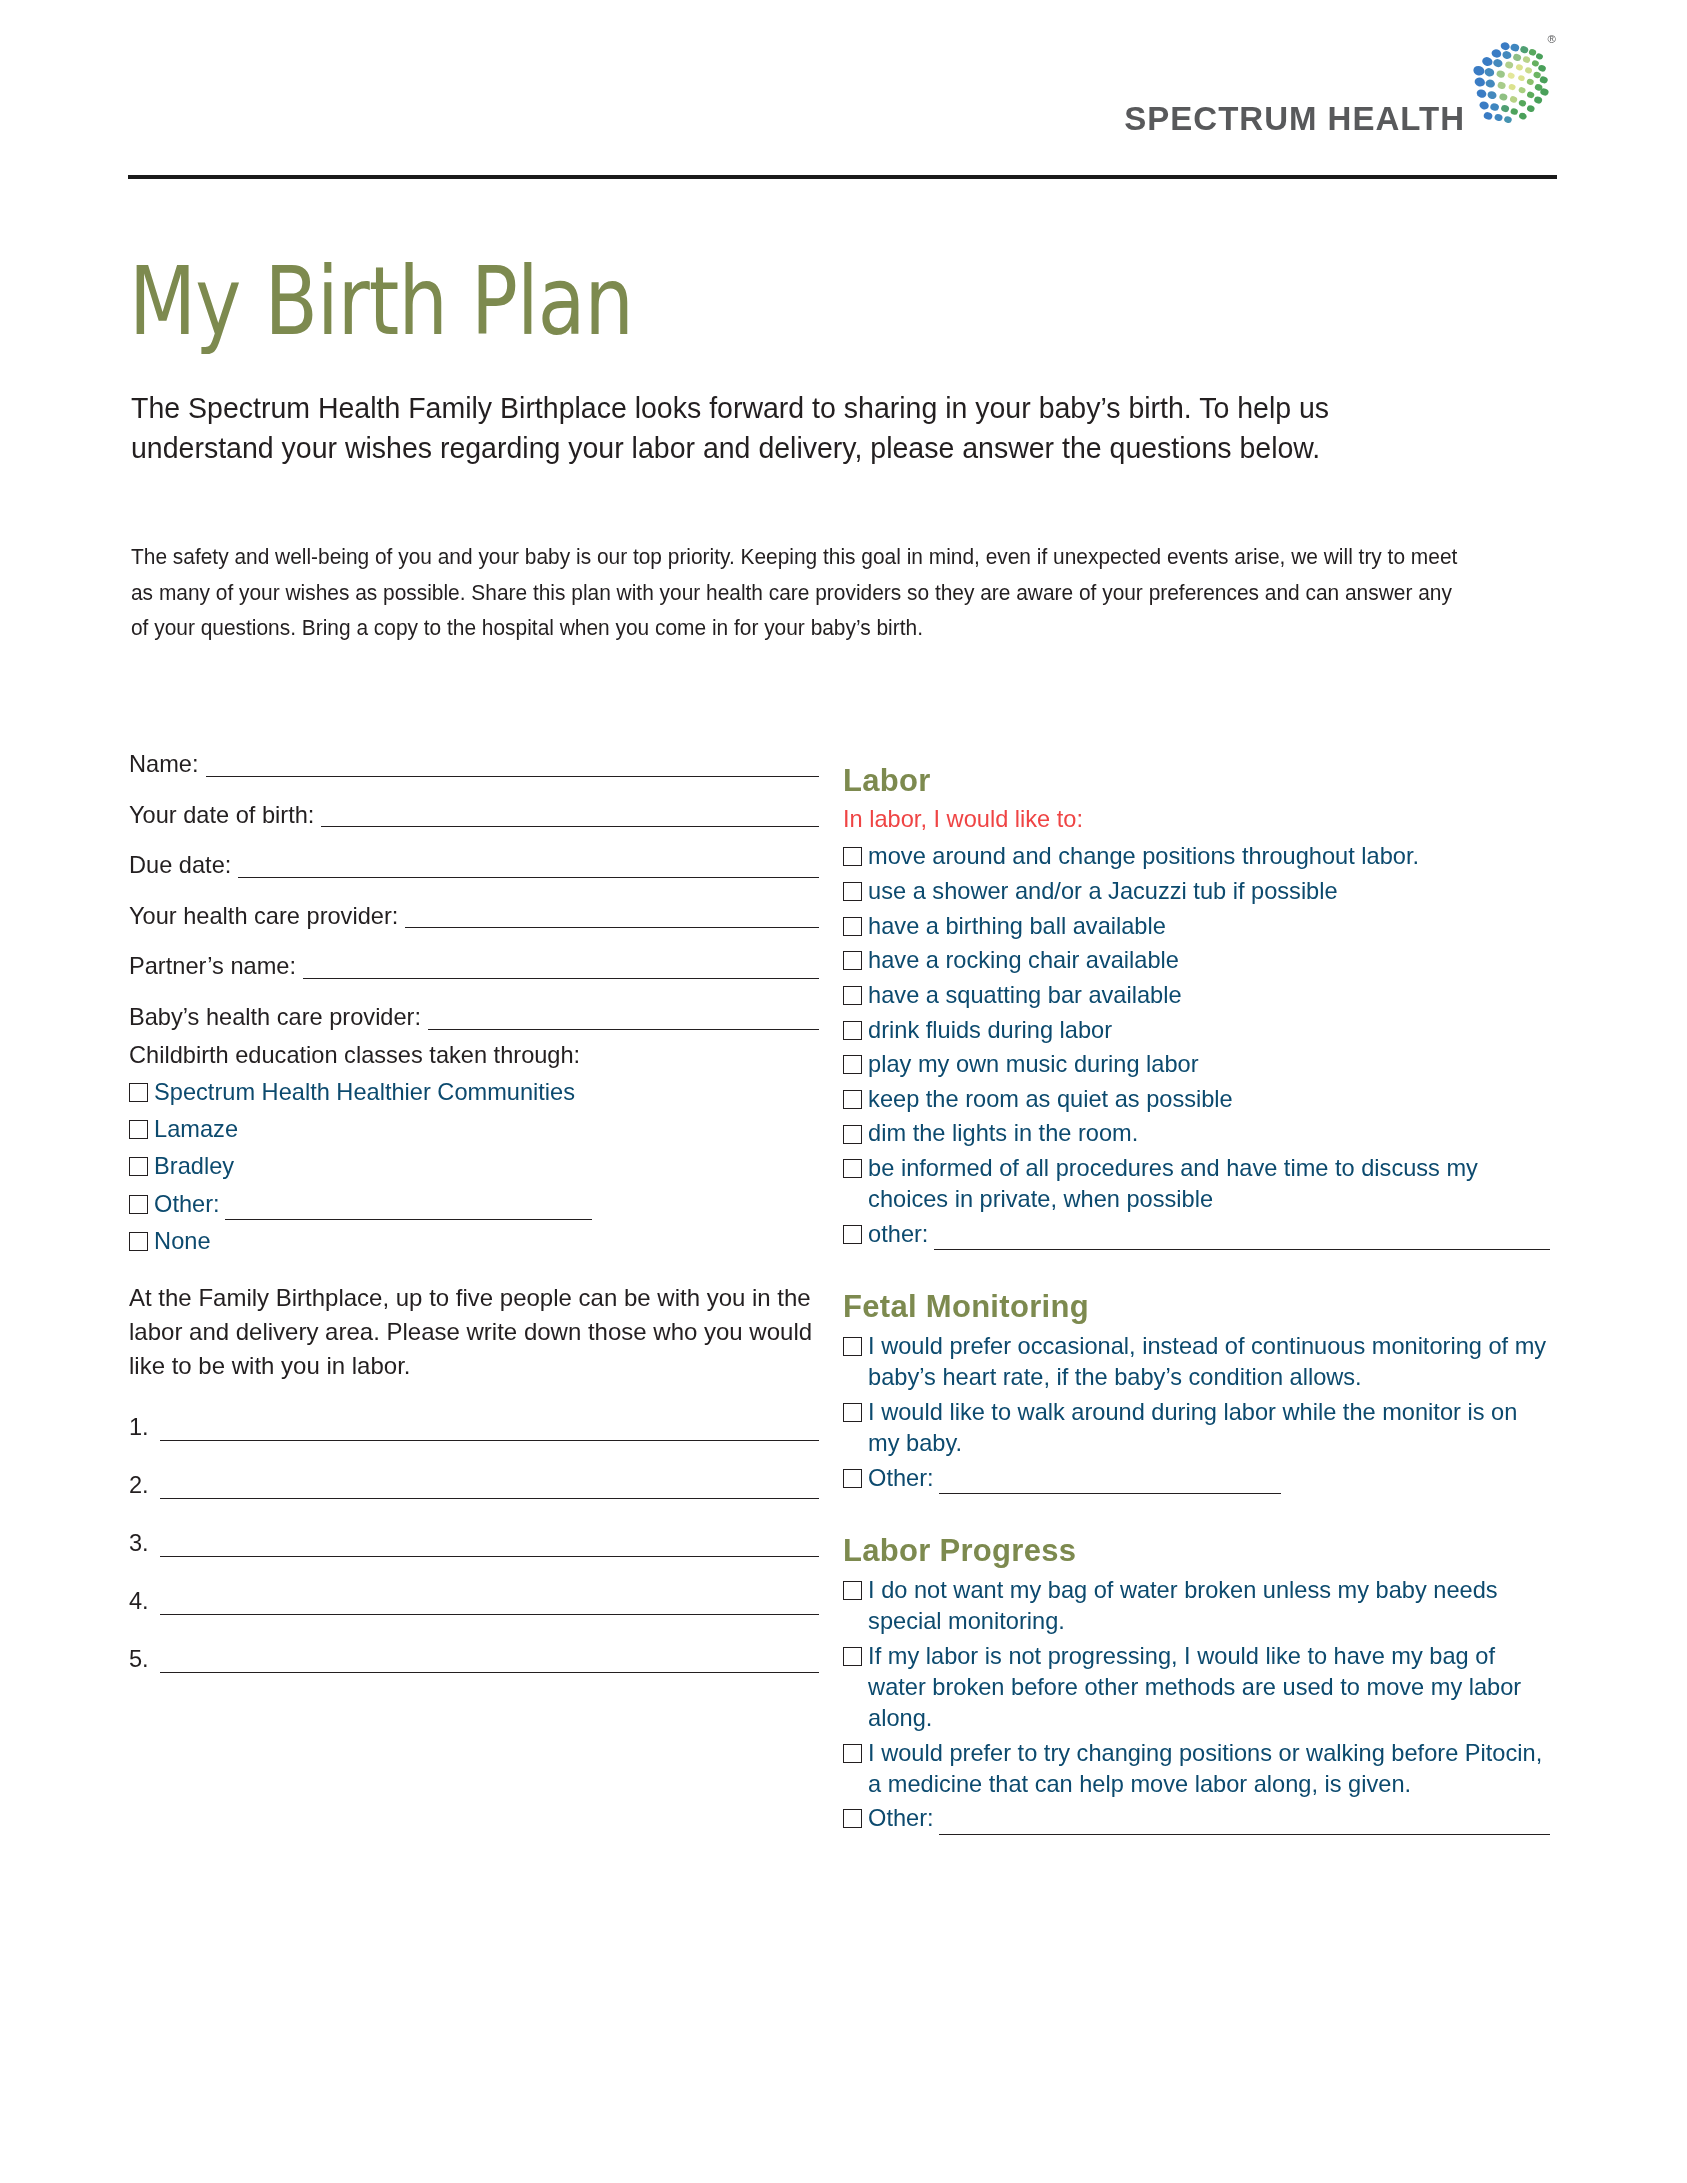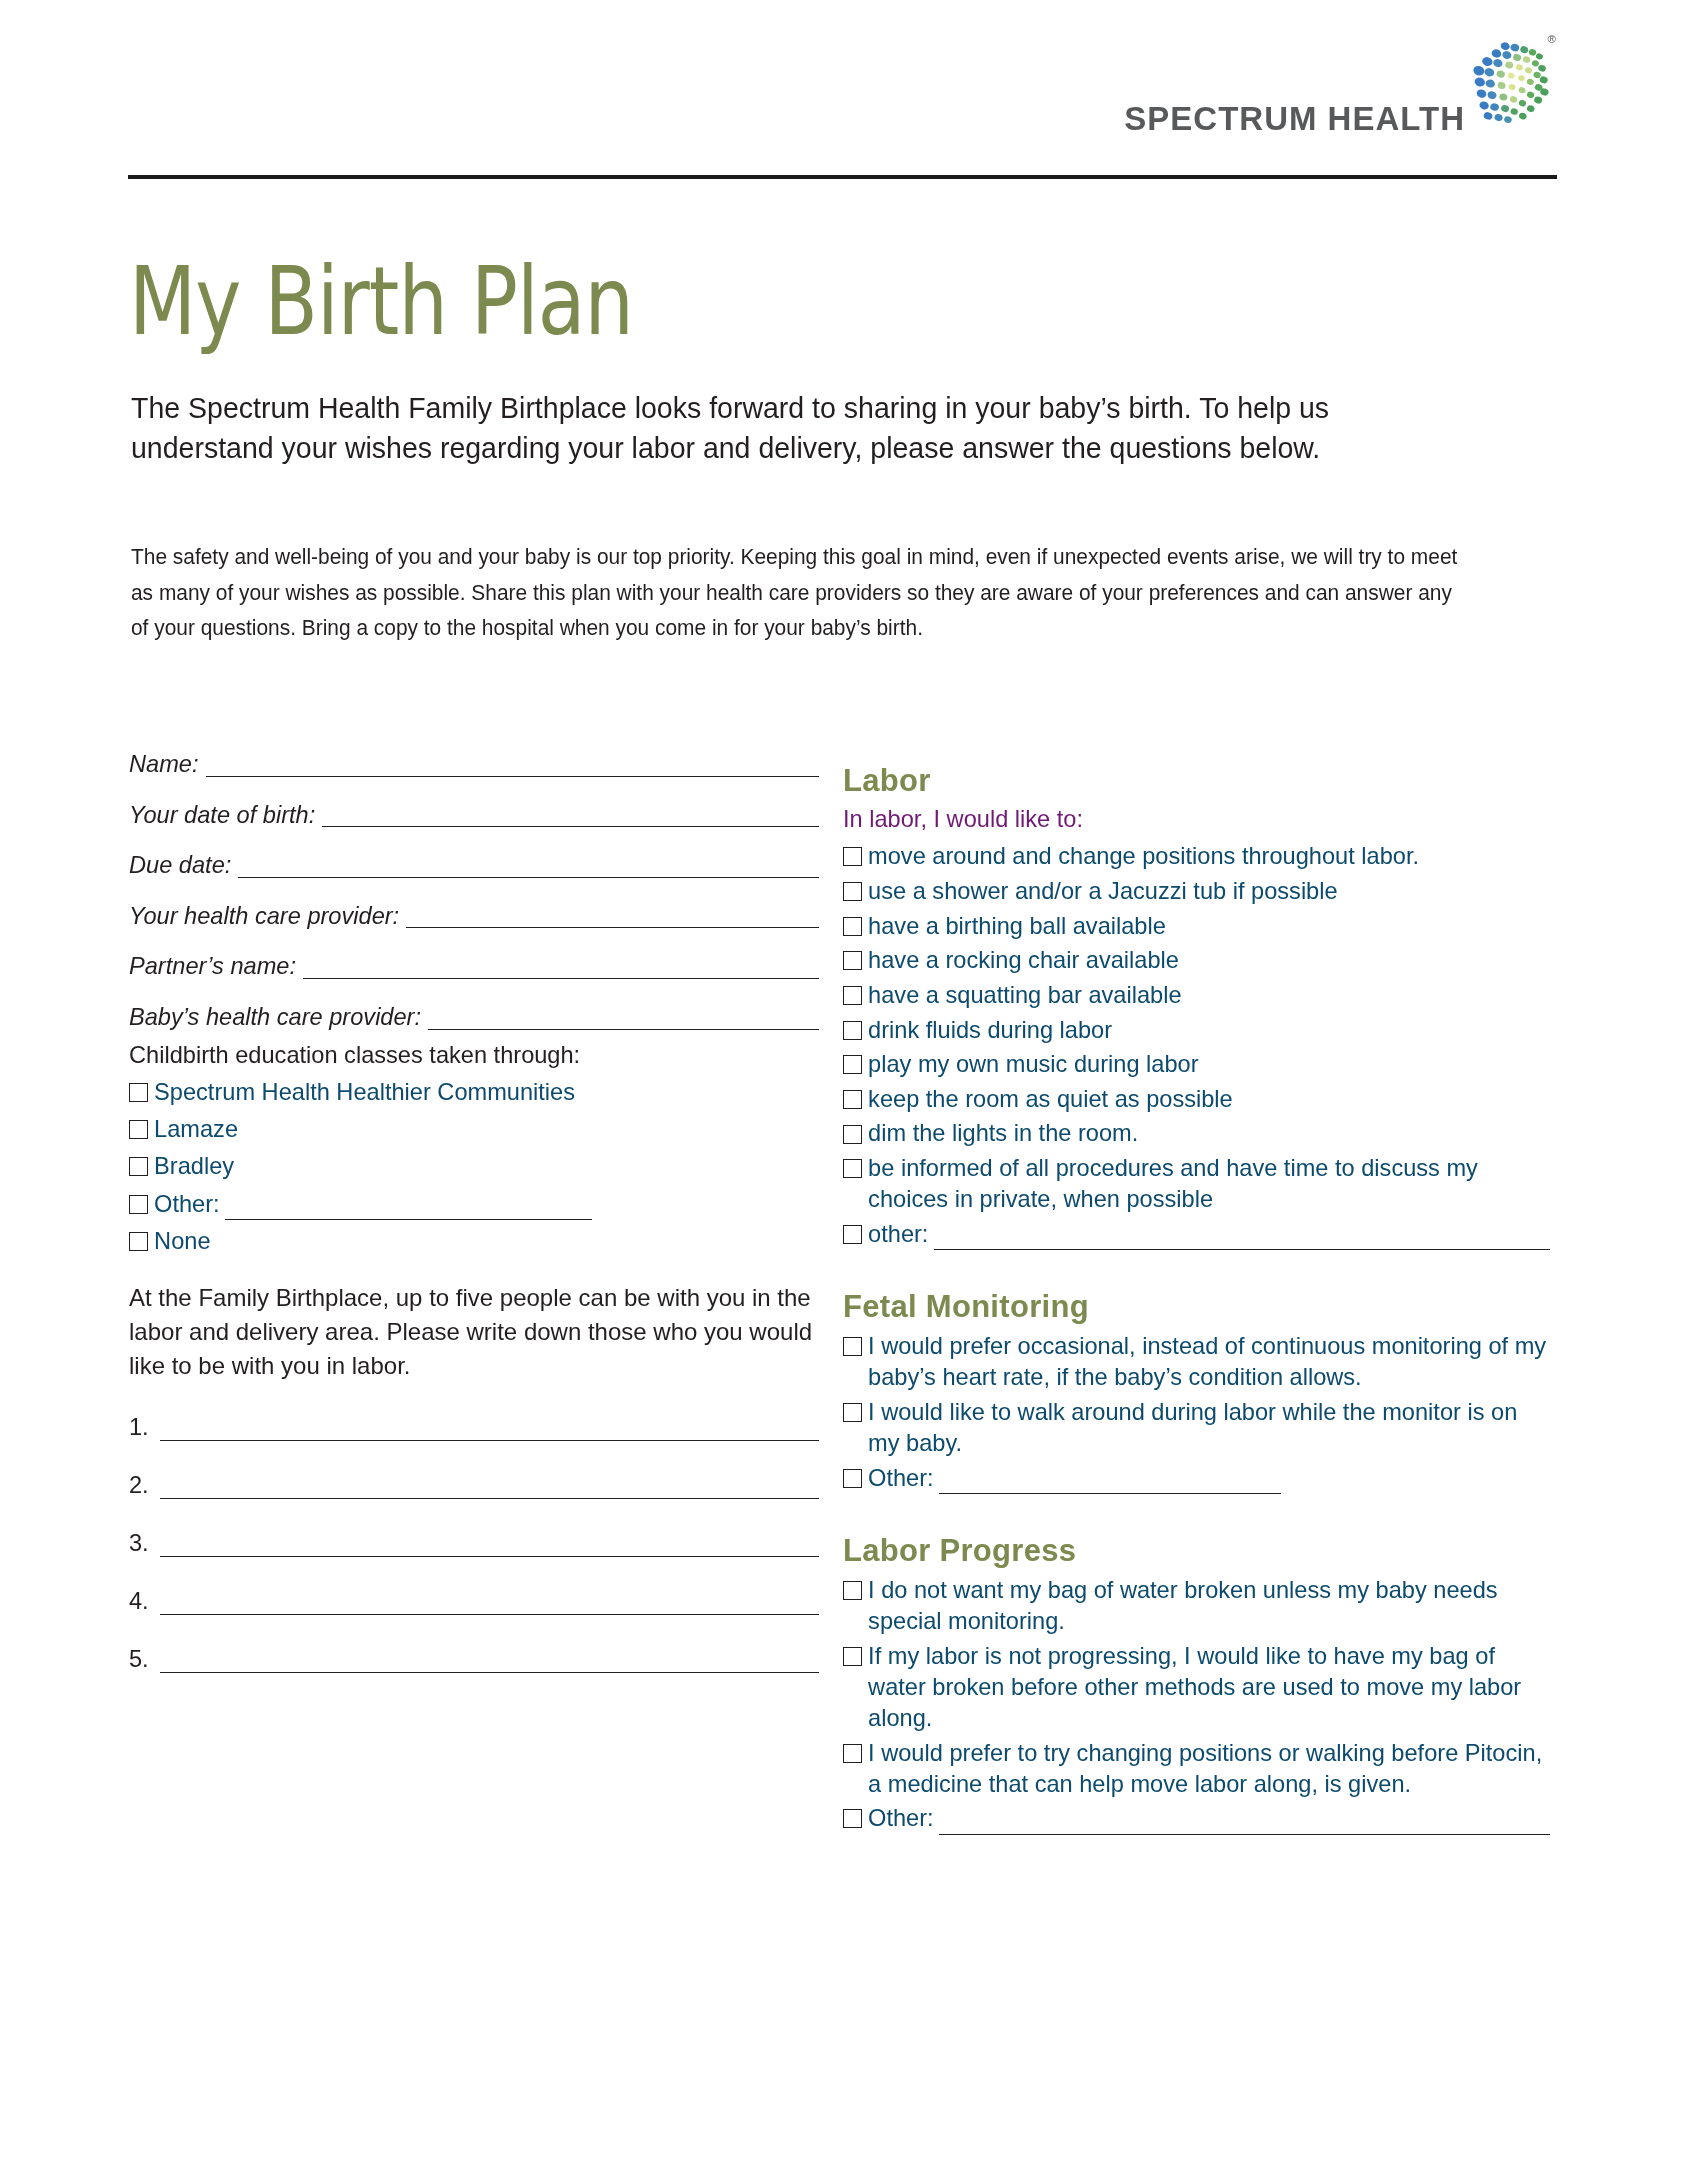--- a/index.html
+++ b/index.html
@@ -126,21 +126,20 @@
   
   .field-row {
     display: flex;
     align-items: flex-end;
     font-size: 23.6px;
     line-height: 1;
     color: #231f20;
     font-family: "Liberation Sans Narrow", "Liberation Sans", sans-serif;
     margin-bottom: 27px;
     white-space: nowrap;
-    font-style: italic;
   }
   .field-label {
     flex: 0 0 auto;
     padding-right: 7px;
   }
   .field-rule {
     flex: 1 1 auto;
     border-bottom: 1.7px solid #231f20;
     height: 17.5px;
     min-width: 35px;
@@ -202,21 +201,21 @@
     line-height: 1.1;
     color: #7d8a4f;
     margin-top: 40px;
     margin-bottom: 7px;
     letter-spacing: 0.3px;
   }
   .section-head:first-child { margin-top: 8px; }
   .section-sub {
     font-size: 23.6px;
     line-height: 1.2;
-    color: #701a75;
+    color: #ef4444;
     font-family: "Liberation Sans Narrow", "Liberation Sans", sans-serif;
     margin-bottom: 7.9px;
   }
 
   
   .attendees-note {
     font-size: 24px;
     line-height: 1.42;
     color: #231f20;
     font-family: Liberation Sans, sans-serif;

